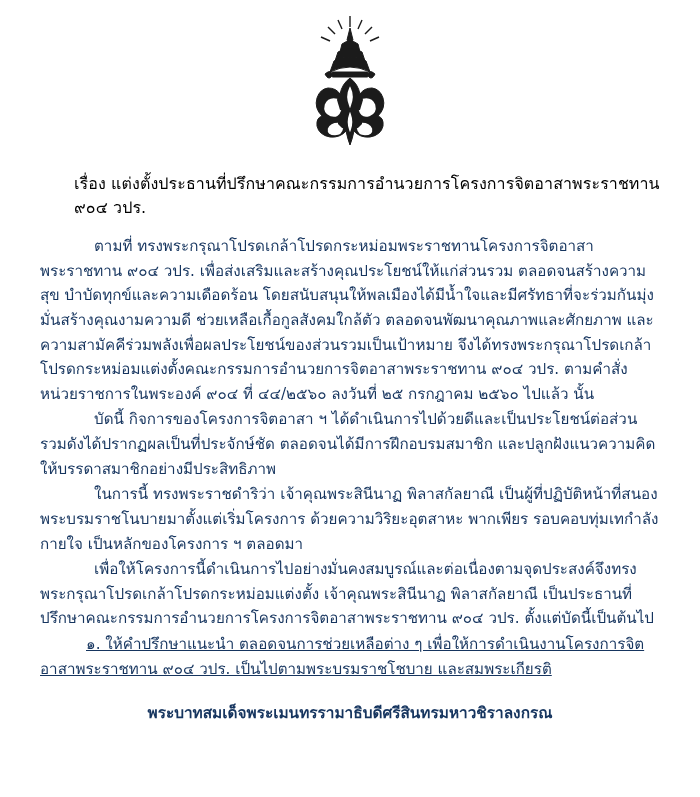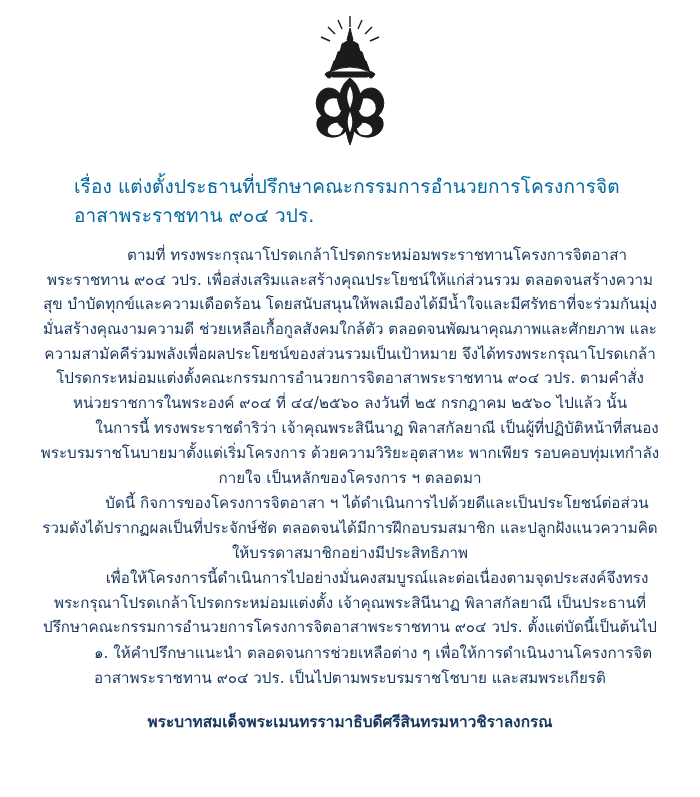--- a/index.html
+++ b/index.html
@@ -26,41 +26,41 @@
     display: flex;
     justify-content: center;
     align-items: flex-start;
     height: 148px;
   }
   .emblem {
     display: block;
   }
   .subject-line {
     margin-top: 10px;
-    font-size: 19px;
+    font-size: 16px;
     line-height: 1.5;
     padding-left: 34px;
-    color: #0369a1;
+    color: #000000;
     letter-spacing: 0.1px;
   }
   .body-text {
     margin-top: 14px;
     font-size: 15.2px;
     line-height: 1.62;
     color: #16355f;
     text-align: left;
   }
   .para {
     margin: 0 0 0 0;
     text-indent: 54px;
     padding: 0 0 1px 0;
-    text-align: center;
   }
   .para.numbered {
     text-indent: 46px;
+    text-decoration: underline;
   }
   .signature {
     margin-top: 20px;
     text-align: center;
     font-size: 15.4px;
     font-weight: bold;
     color: #16355f;
     line-height: 1.55;
   }
 </style>
@@ -103,22 +103,22 @@
         <path d="M60 74 Q56 82 60 92 Q64 82 60 74 Z" fill="#ffffff" stroke="#ffffff" stroke-width="1.6"></path>
         <path d="M60 100 Q57 108 60 116 Q63 108 60 100 Z" fill="#ffffff" stroke="#ffffff" stroke-width="1.6"></path>
       </g>
     </svg>
   </div>
 
   <div class="subject-line">เรื่อง แต่งตั้งประธานที่ปรึกษาคณะกรรมการอำนวยการโครงการจิตอาสาพระราชทาน ๙๐๔ วปร.</div>
 
   <div class="body-text">
     <p class="para">ตามที่ ทรงพระกรุณาโปรดเกล้าโปรดกระหม่อมพระราชทานโครงการจิตอาสาพระราชทาน ๙๐๔ วปร. เพื่อส่งเสริมและสร้างคุณประโยชน์ให้แก่ส่วนรวม ตลอดจนสร้างความสุข บำบัดทุกข์และความเดือดร้อน โดยสนับสนุนให้พลเมืองได้มีน้ำใจและมีศรัทธาที่จะร่วมกันมุ่งมั่นสร้างคุณงามความดี ช่วยเหลือเกื้อกูลสังคมใกล้ตัว ตลอดจนพัฒนาคุณภาพและศักยภาพ และความสามัคคีร่วมพลังเพื่อผลประโยชน์ของส่วนรวมเป็นเป้าหมาย จึงได้ทรงพระกรุณาโปรดเกล้าโปรดกระหม่อมแต่งตั้งคณะกรรมการอำนวยการจิตอาสาพระราชทาน ๙๐๔ วปร. ตามคำสั่งหน่วยราชการในพระองค์ ๙๐๔ ที่ ๔๔/๒๕๖๐ ลงวันที่ ๒๕ กรกฎาคม ๒๕๖๐ ไปแล้ว นั้น</p>
+    <p class="para">บัดนี้ กิจการของโครงการจิตอาสา ฯ ได้ดำเนินการไปด้วยดีและเป็นประโยชน์ต่อส่วนรวมดังได้ปรากฏผลเป็นที่ประจักษ์ชัด ตลอดจนได้มีการฝึกอบรมสมาชิก และปลูกฝังแนวความคิดให้บรรดาสมาชิกอย่างมีประสิทธิภาพ</p>
     <p class="para">ในการนี้ ทรงพระราชดำริว่า เจ้าคุณพระสินีนาฏ พิลาสกัลยาณี เป็นผู้ที่ปฏิบัติหน้าที่สนองพระบรมราชโนบายมาตั้งแต่เริ่มโครงการ ด้วยความวิริยะอุตสาหะ พากเพียร รอบคอบทุ่มเทกำลังกายใจ เป็นหลักของโครงการ ฯ ตลอดมา</p>
-    <p class="para">บัดนี้ กิจการของโครงการจิตอาสา ฯ ได้ดำเนินการไปด้วยดีและเป็นประโยชน์ต่อส่วนรวมดังได้ปรากฏผลเป็นที่ประจักษ์ชัด ตลอดจนได้มีการฝึกอบรมสมาชิก และปลูกฝังแนวความคิดให้บรรดาสมาชิกอย่างมีประสิทธิภาพ</p>
     <p class="para">เพื่อให้โครงการนี้ดำเนินการไปอย่างมั่นคงสมบูรณ์และต่อเนื่องตามจุดประสงค์จึงทรงพระกรุณาโปรดเกล้าโปรดกระหม่อมแต่งตั้ง เจ้าคุณพระสินีนาฏ พิลาสกัลยาณี เป็นประธานที่ปรึกษาคณะกรรมการอำนวยการโครงการจิตอาสาพระราชทาน ๙๐๔ วปร. ตั้งแต่บัดนี้เป็นต้นไป</p>
     <p class="para numbered">๑. ให้คำปรึกษาแนะนำ ตลอดจนการช่วยเหลือต่าง ๆ เพื่อให้การดำเนินงานโครงการจิตอาสาพระราชทาน ๙๐๔ วปร. เป็นไปตามพระบรมราชโชบาย และสมพระเกียรติ</p>
   </div>
 
   <div class="signature">
     <span>พระบาทสมเด็จพระเมนทรรามาธิบดีศรีสินทรมหาวชิราลงกรณ</span>
     
     
   </div>
 

